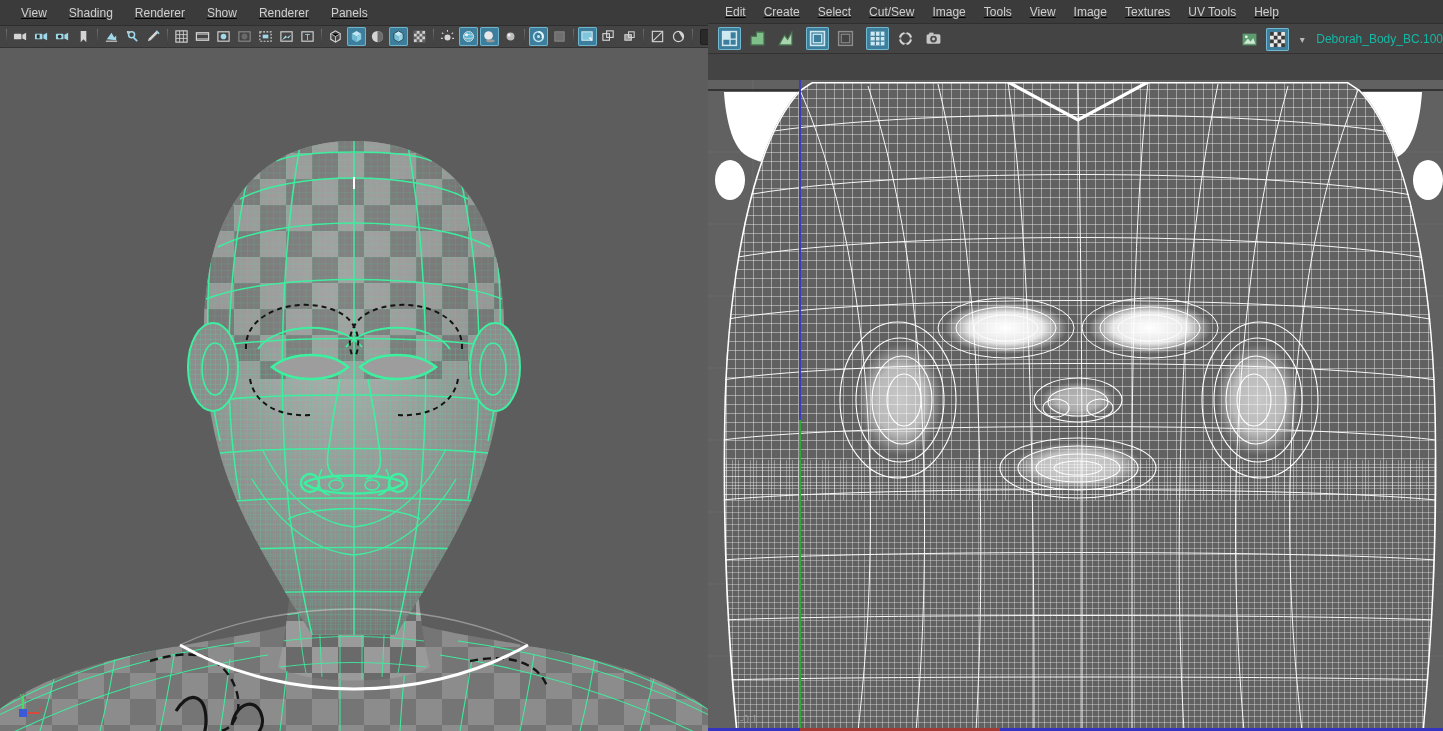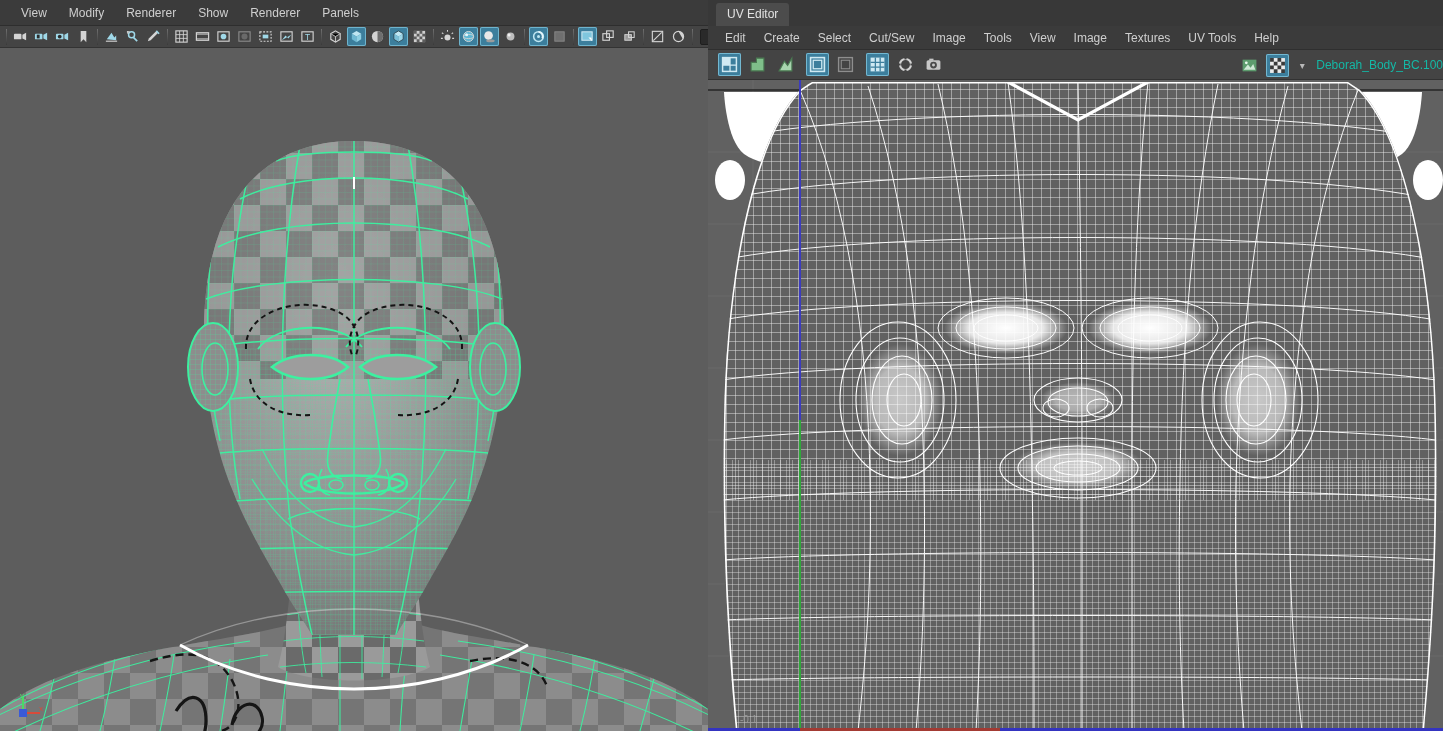--- a/index.html
+++ b/index.html
@@ -1,21 +1,21 @@
 <!DOCTYPE html>
 <html><head>
 <meta charset="utf-8">
 <style>
   html,body{margin:0;padding:0;background:#2b2b2b;}
   body{
     width:1443px;height:731px;overflow:hidden;
     font-family:"Liberation Sans","DejaVu Sans",sans-serif;
     -webkit-font-smoothing:antialiased;
   }
-  #app{position:relative;width:1443px;height:731px;display:flex;}
+  #app{position:relative;width:1443px;height:731px;display:flex;text-decoration:underline;}
 
   
   #left-panel{position:relative;width:708px;height:731px;background:#5d5d5d;overflow:hidden;}
 
   .menubar{
     height:26px;background:#3b3b3b;display:flex;align-items:center;
     padding-left:10px;box-sizing:border-box;
     border-bottom:1px solid #2e2e2e;
   }
   .menubar .mi{
@@ -119,21 +119,21 @@
 </style>
 </head>
 <body>
 
 <div id="app">
 
   <div id="left-panel">
 
     <div class="menubar" id="vp-menu">
         <div class="mi">View</div>
-        <div class="mi">Modify</div>
+        <div class="mi">Shading</div>
         <div class="mi">Renderer</div>
         <div class="mi">Show</div>
         <div class="mi">Renderer</div>
         <div class="mi">Panels</div>
       </div>
 
     <div class="toolbar" id="vp-toolbar">
         <span class="tb-sep"></span>
         <div class="tbtn">
           <svg width="15" height="15" viewBox="0 0 16 16">
@@ -527,23 +527,20 @@
         <line x1="9" y1="20" x2="26" y2="20" stroke="#d84a3a" stroke-width="2"></line>
         <rect x="5" y="16" width="8" height="8" fill="#3a5ad8"></rect>
         <text x="25" y="18" fill="#d84a3a" font-size="8" font-family="Liberation Sans,sans-serif">x</text>
         <text x="6" y="5" fill="#4cd964" font-size="8" font-family="Liberation Sans,sans-serif">y</text>
       </svg>
     </div>
   </div>
 
   <div id="right-panel">
 
-    <div class="uv-tabrow">
-      <div class="uv-tab">UV Editor</div>
-    </div>
 
     <div class="uv-menubar" id="uv-menu">
         <div class="mi">Edit</div>
         <div class="mi">Create</div>
         <div class="mi">Select</div>
         <div class="mi">Cut/Sew</div>
         <div class="mi">Image</div>
         <div class="mi">Tools</div>
         <div class="mi">View</div>
         <div class="mi">Image</div>

